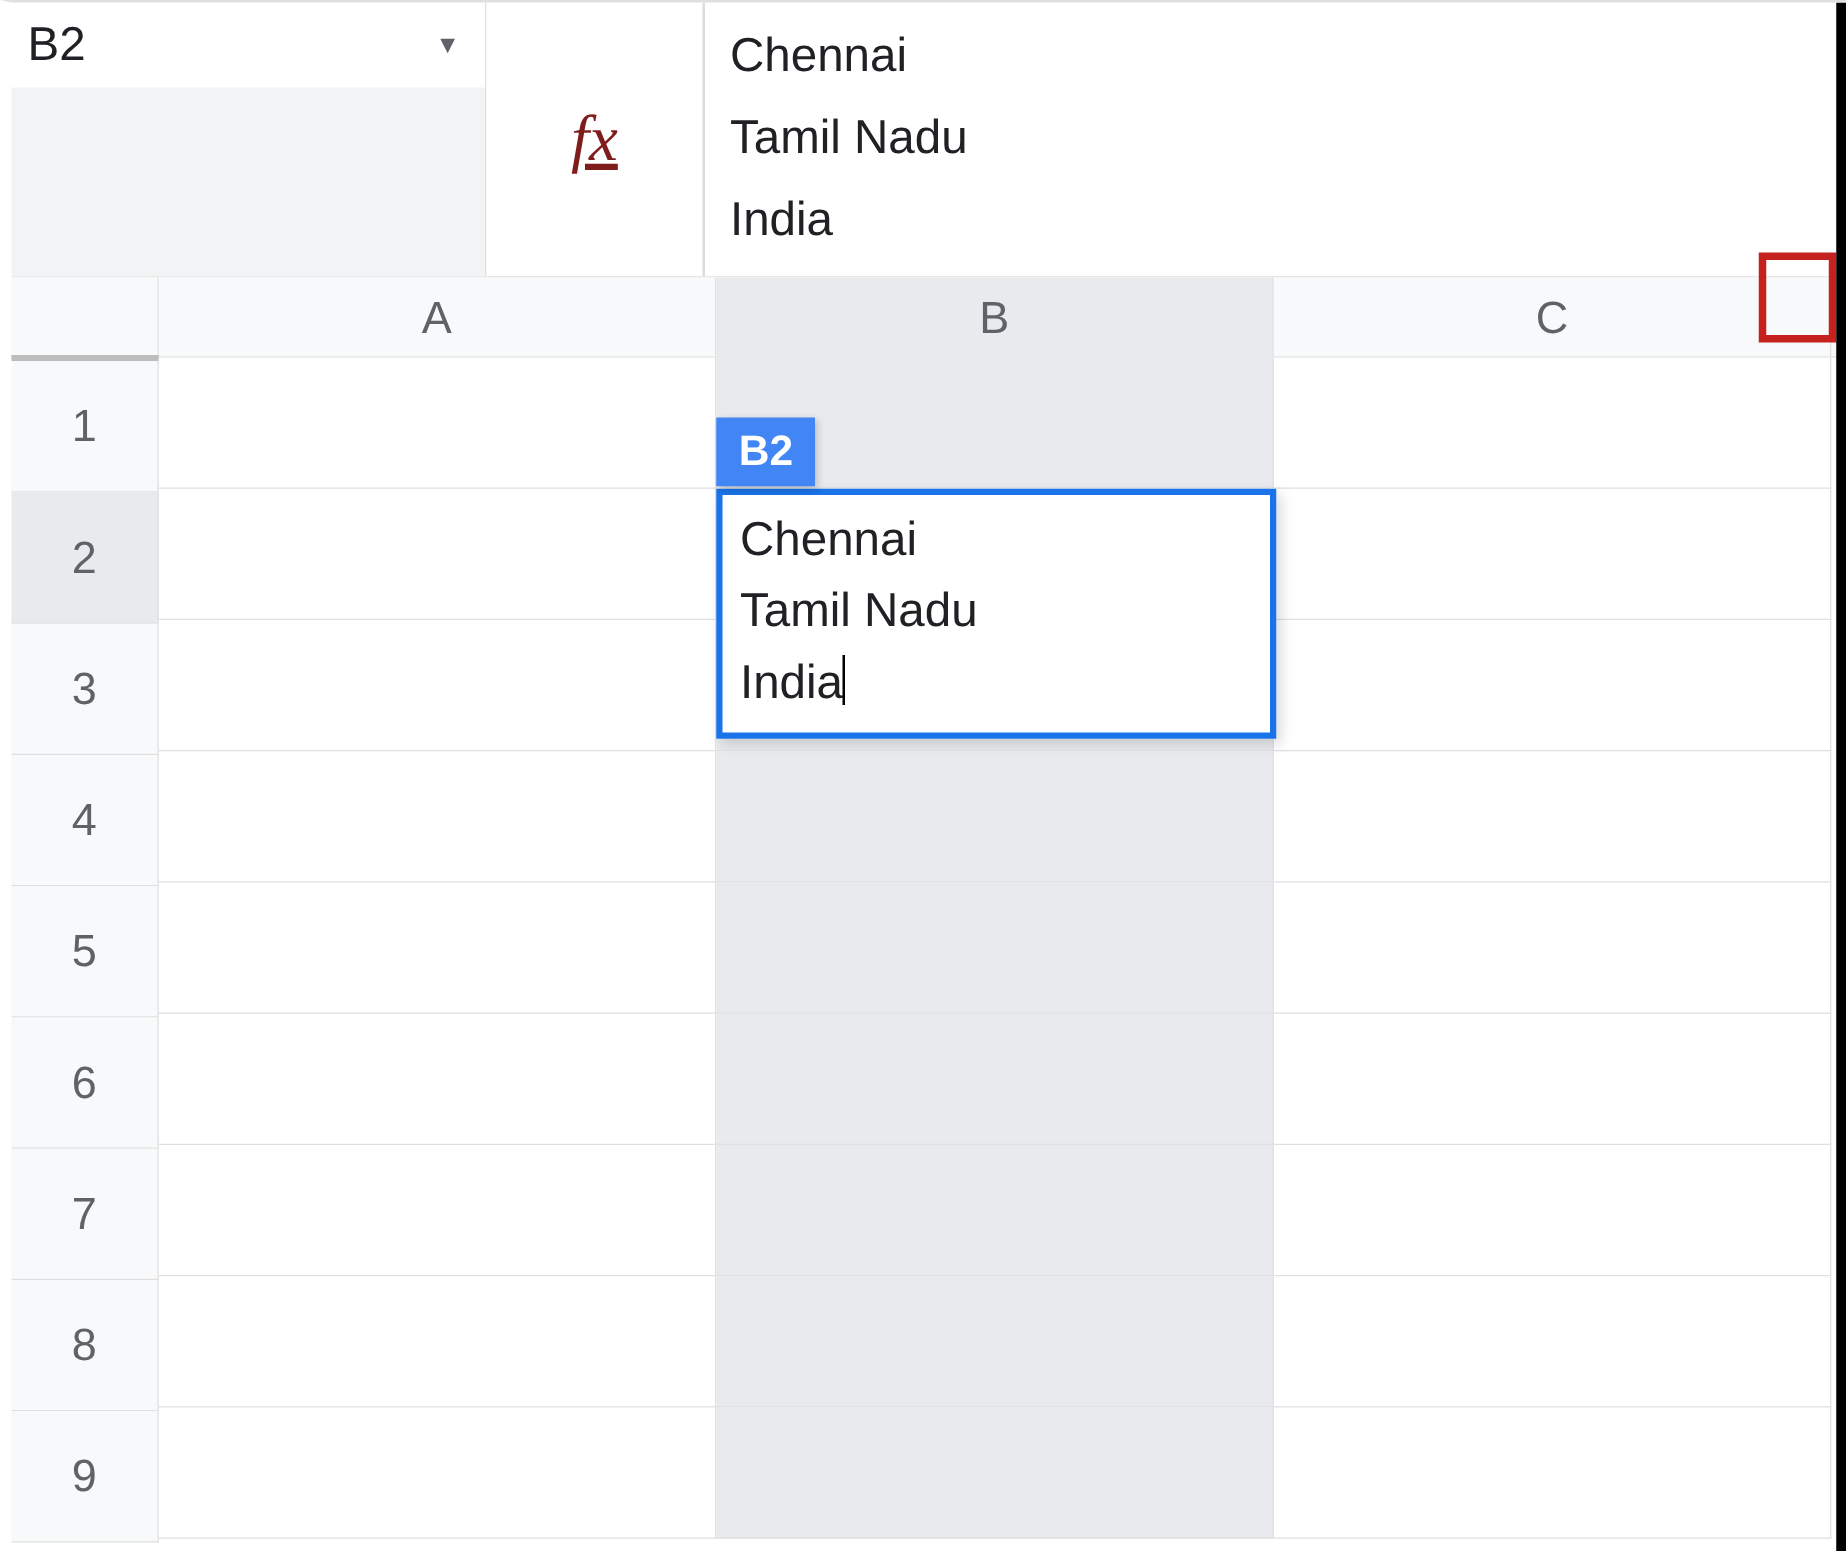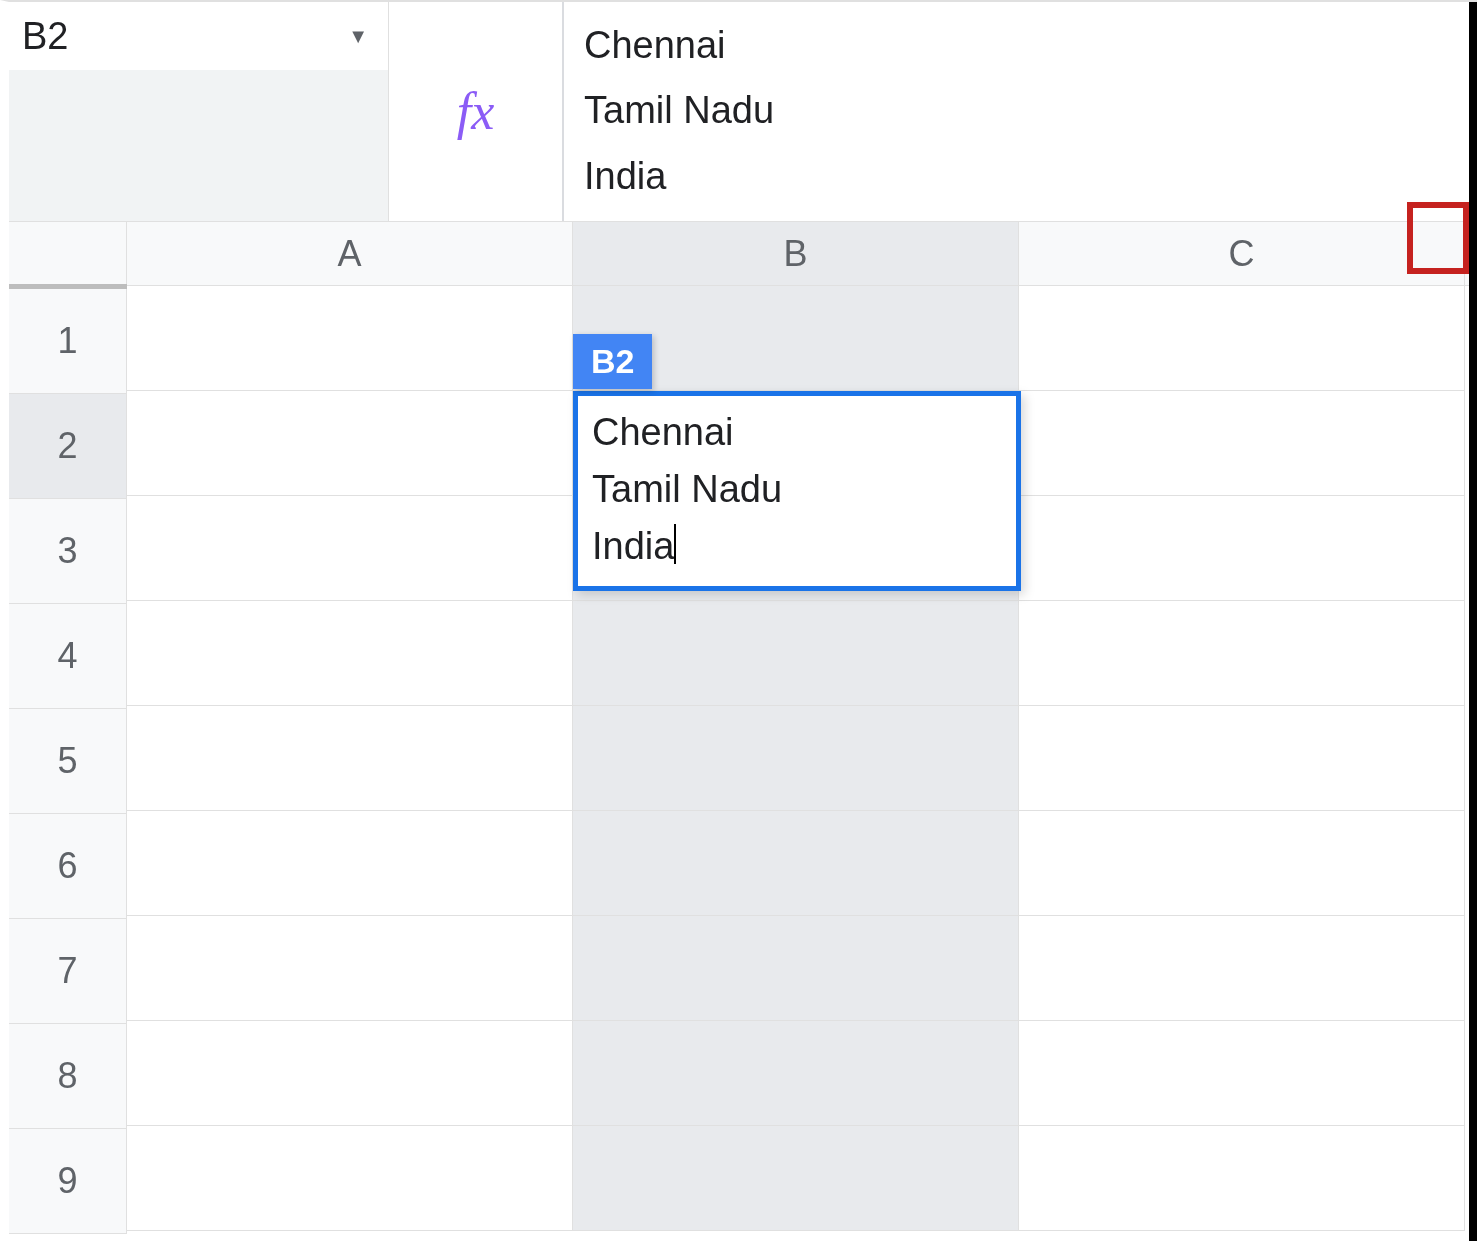--- a/index.html
+++ b/index.html
@@ -50,21 +50,22 @@
       width: 175px;
       display: flex;
       align-items: center;
       justify-content: center;
       border-right: 2px solid #dadce0;
     }
     .fx-symbol {
       font-family: Georgia, 'Times New Roman', serif;
       font-style: italic;
       font-size: 52px;
-      color: #8b5cf6;
+      color: #7f1d1d;
+      text-decoration: underline;
     }
     .formula-content {
       flex: 1;
       padding: 11px 20px;
       font-size: 38px;
       color: #202124;
       line-height: 1.72;
       white-space: pre-line;
     }
     .grid-area {

